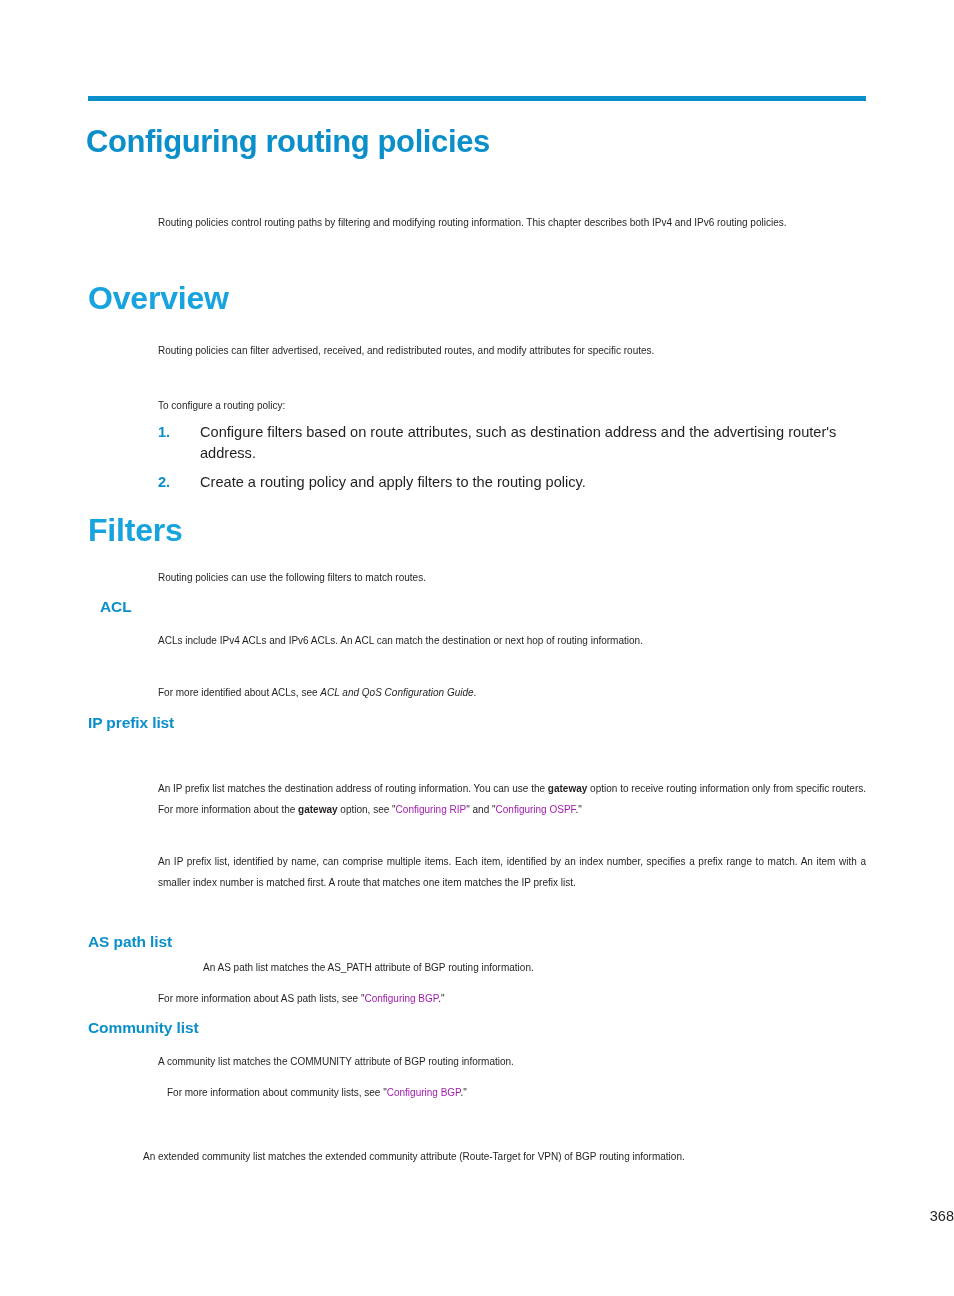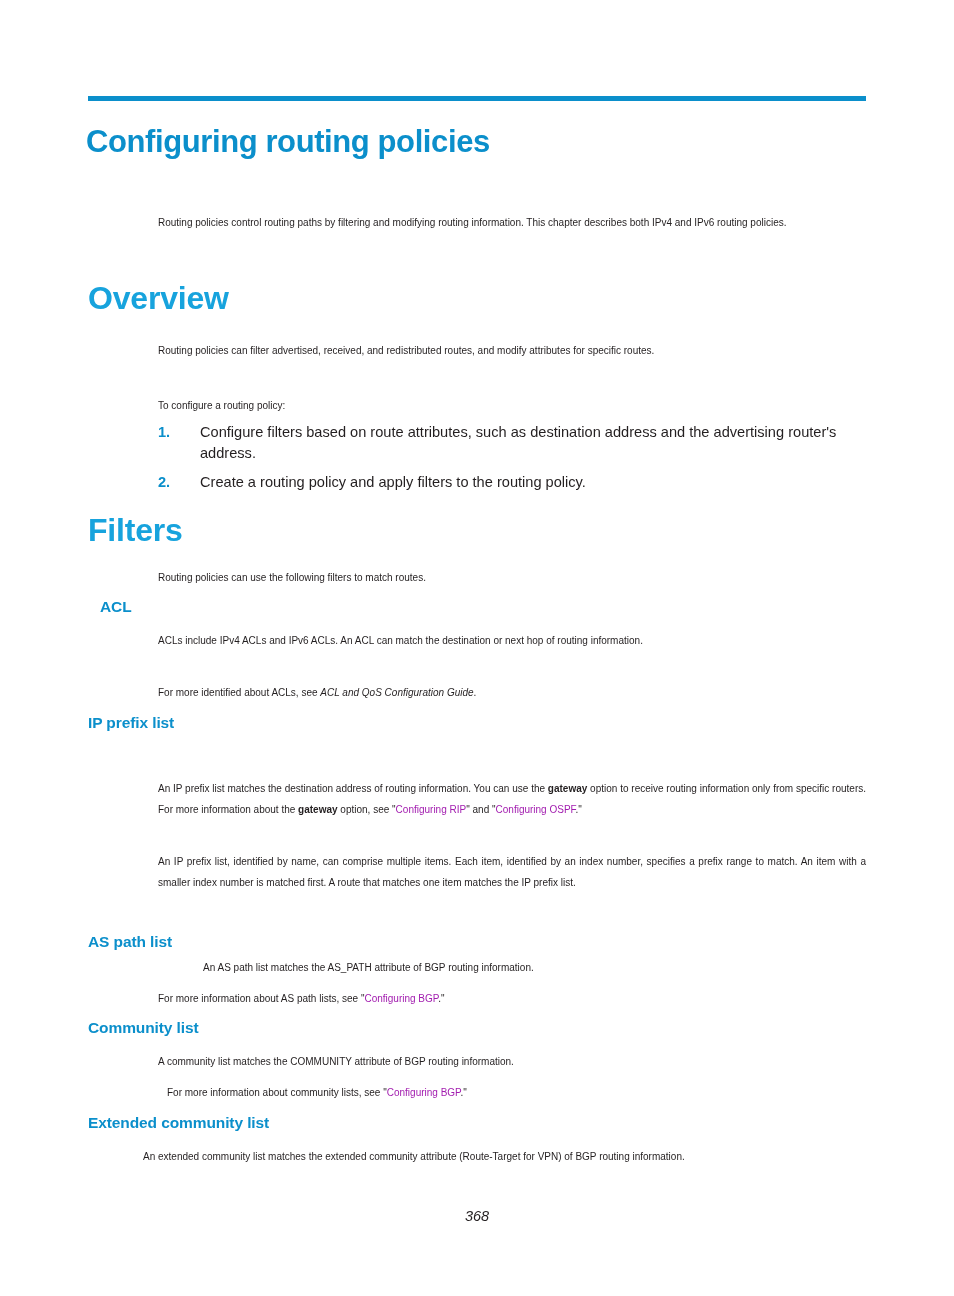--- a/index.html
+++ b/index.html
@@ -131,24 +131,23 @@
   .p-cm2        { left: 155px; top: 1083px; width: 708px; margin-left: 12px; }
   .h-extcomm    { left: 88px;  top: 1114px; width: 500px; }
   .p-ec1        { left: 143px; top: 1147px; width: 708px; }
 
   
   .page-number {
     position: absolute;
     left: 0;
     top: 1208px;
     width: 954px;
-    text-align: center;
+    text-align: right;
     font-size: 14.5px;
     color: #231f20;
-    font-style: italic;
   }
 </style>
 </head>
 <body>
 
 <div class="page">
 
   <div class="title-rule"></div>
 
   <h1 class="chapter-title">Configuring routing policies</h1>
@@ -232,23 +231,20 @@
   </div>
 
   <div class="blk p-cm1">
     <p class="body left">A community list matches the COMMUNITY attribute of BGP routing information.</p>
   </div>
 
   <div class="blk p-cm2">
     <p class="body left"><span>For more information about community lists, see "</span><a class="lnk" href="#" style="text-decoration:none;">Configuring BGP</a><span>."</span></p>
   </div>
 
-  <div class="blk h-extcomm">
-    <div class="h3">Extended community list</div>
-  </div>
 
   <div class="blk p-ec1">
     <p class="body">An extended community list matches the extended community attribute (Route-Target for VPN) of BGP routing information.</p>
   </div>
 
   <div class="page-number">368</div>
 
 </div>
 
 </body></html>

